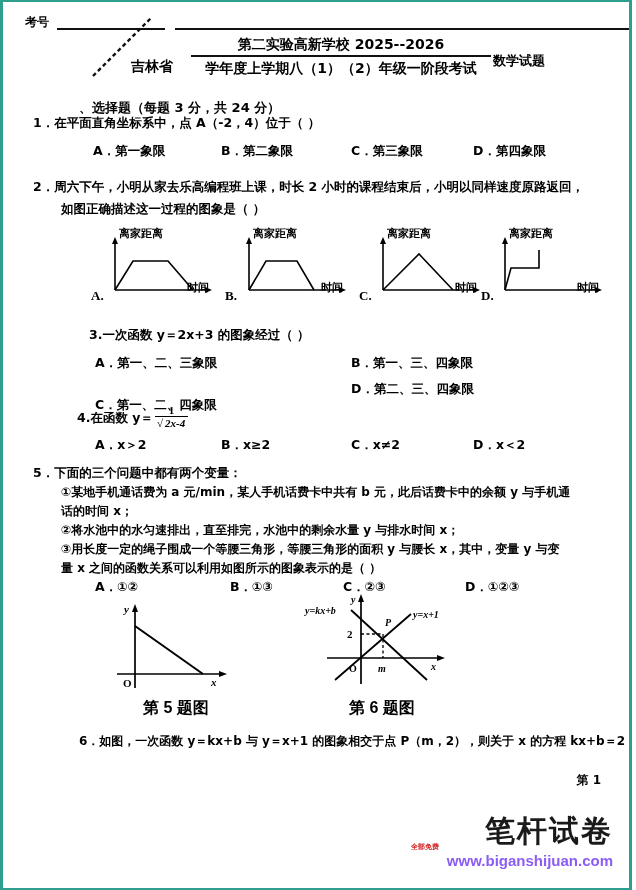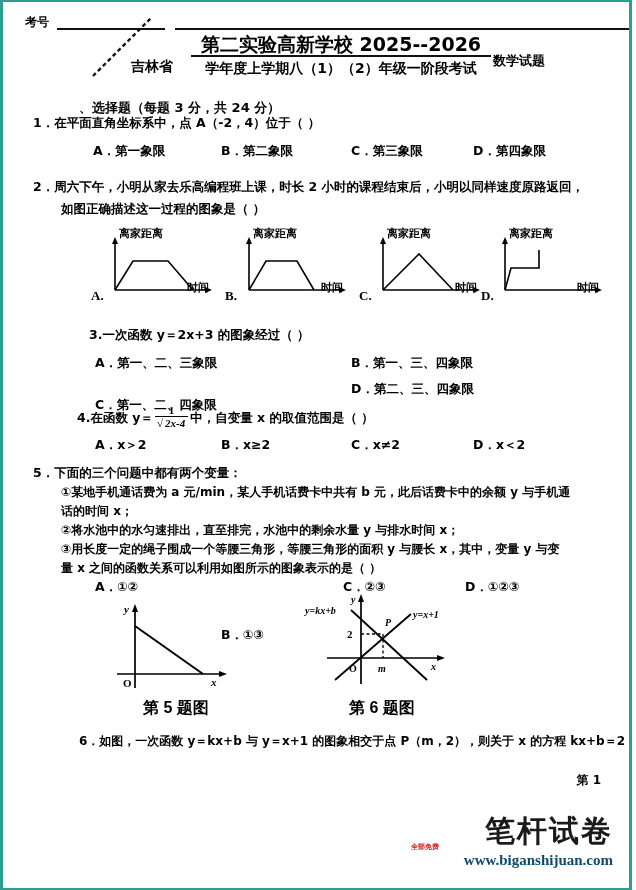--- a/index.html
+++ b/index.html
@@ -88,21 +88,21 @@
     font-family: "DejaVu Sans", "Liberation Sans", sans-serif;
   }
   .title-stack {
     position: absolute;
     left: 78px;
     top: 0px;
     width: 300px;
     text-align: center;
   }
   .title-line1 {
-    font-size: 19px;
+    font-size: 14px;
     font-weight: bold;
     font-family: "DejaVu Sans", "Liberation Sans", sans-serif;
     line-height: 20px;
     white-space: nowrap;
   }
   .title-divider {
     border-top: 2px solid #111;
     width: 300px;
     margin: 1px 0 1px 0;
   }
@@ -266,24 +266,24 @@
     font-family: "DejaVu Sans", sans-serif;
     font-weight: bold;
     font-size: 7px;
     color: #d62222;
     letter-spacing: 0px;
   }
   .wm-url {
     position: absolute;
     right: 2px;
     top: 42px;
-    font-family: Liberation Serif, serif;
+    font-family: Liberation Sans, sans-serif;
     font-weight: bold;
     font-size: 15px;
-    color: #0c4a6e;
+    color: #8b5cf6;
     white-space: nowrap;
   }
 </style>
 </head>
 <body>
 
 <div id="page">
   <div class="sheet">
 
     <div class="examno-row">
@@ -391,21 +391,21 @@
       <span>B．</span><span>第一、三、四象限</span>
     </div>
     <div class="cn opt" style="left:92px; top:394px;text-align:center;">
       <span>C．</span><span>第一、二、四象限</span>
     </div>
     <div class="cn opt" style="left:348px; top:378px;">
       <span>D．</span><span>第二、三、四象限</span>
     </div>
 
     <div class="cn qwrap" style="left:74px; top:404px; white-space:nowrap;">
-      <span>4.</span><span>在函数 y＝</span><span class="frac"><span class="num">1</span><span class="bar"></span><span class="den">√<span class="sqrt math">2x-4</span></span></span><span>中，自变量 x 的取值范围是（    ）</span>
+      <span>4.</span><span>在函数 y＝</span><span class="frac"><span class="num">1</span><span class="bar"></span><span class="den">√<span class="sqrt math">2x-4</span></span></span>
     </div>
     <div class="cn opt" style="left:92px; top:434px;">
       <span>A．</span><span>x＞2</span>
     </div>
     <div class="cn opt" style="left:218px; top:434px;">
       <span>B．</span><span>x≥2</span>
     </div>
     <div class="cn opt" style="left:348px; top:434px;">
       <span>C．</span><span>x≠2</span>
     </div>
@@ -418,21 +418,21 @@
     </div>
     <div class="cn qline" style="left:58px; top:481px; font-size:12px;">①某地手机通话费为 a 元/min，某人手机话费卡中共有 b 元，此后话费卡中的余额 y 与手机通</div>
     <div class="cn qline" style="left:58px; top:500px; font-size:12px;">话的时间 x；</div>
     <div class="cn qline" style="left:58px; top:519px; font-size:12px;">②将水池中的水匀速排出，直至排完，水池中的剩余水量 y 与排水时间 x；</div>
     <div class="cn qline" style="left:58px; top:557px; font-size:12px;">量 x 之间的函数关系可以利用如图所示的图象表示的是（    ）</div>
     <div class="cn qline" style="left:58px; top:538px; font-size:12px;">③用长度一定的绳子围成一个等腰三角形，等腰三角形的面积 y 与腰长 x，其中，变量 y 与变</div>
 
     <div class="cn opt" style="left:92px; top:576px;">
       <span>A．</span><span class="circnum">①②</span>
     </div>
-    <div class="cn opt" style="left:218px; top:576px;margin-top:48px;">
+    <div class="cn opt" style="left:227px; top:576px;">
       <span>B．</span><span class="circnum">①③</span>
     </div>
     <div class="cn opt" style="left:340px; top:576px;">
       <span>C．</span><span class="circnum">②③</span>
     </div>
     <div class="cn opt" style="left:462px; top:576px;">
       <span>D．</span><span class="circnum">①②③</span>
     </div>
 
     <div style="position:absolute; left:100px; top:594px; width:160px; height:100px;">

